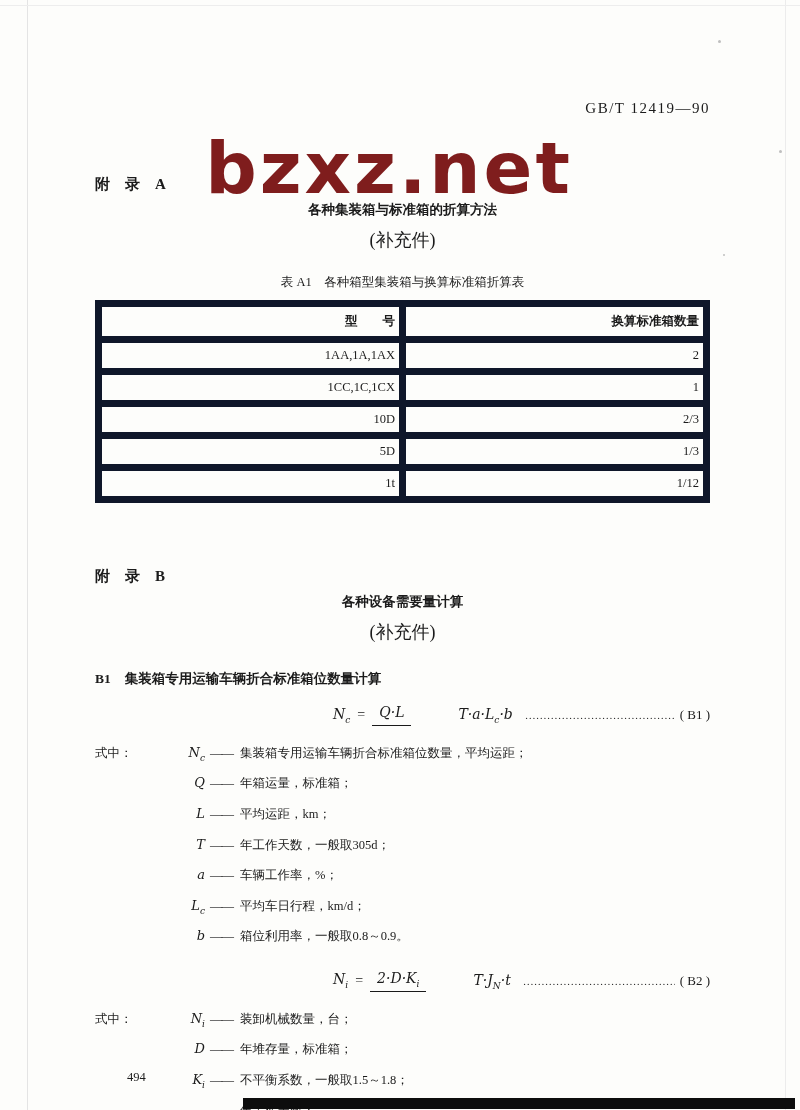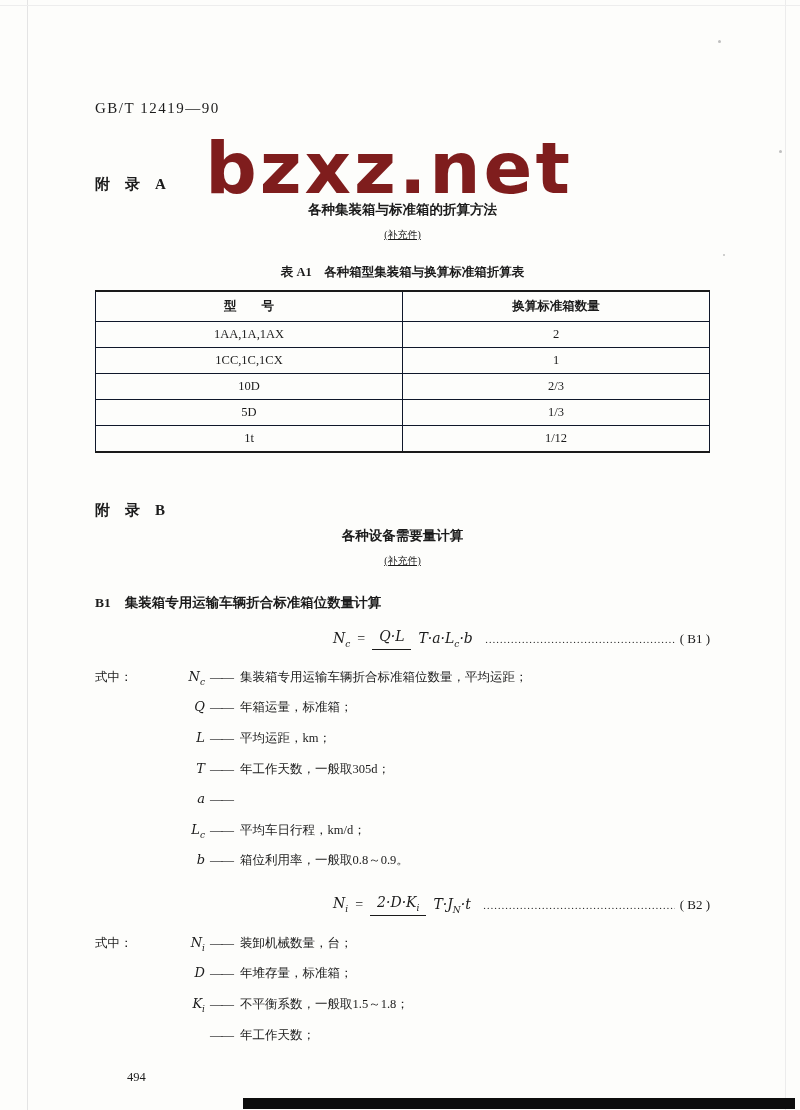--- a/index.html
+++ b/index.html
@@ -19,44 +19,44 @@
   .bottom-bar{position:absolute;left:243px;right:5px;bottom:1px;height:11px;background:#0d0d0d;z-index:3;}
 
   .watermark{
     position:absolute;top:126px;left:50%;transform:translateX(-53%);
     font-family:"DejaVu Sans","Liberation Sans",sans-serif;
     font-weight:bold;font-size:72px;letter-spacing:3px;color:#7f1d1d;
     z-index:0;white-space:nowrap;
   }
   .content{position:relative;z-index:1;padding:100px 90px 0 95px;}
 
-  .header-code{text-align:left;font-size:15px;letter-spacing:1.5px;margin-bottom:58px;}
+  .header-code{text-align:right;font-size:15px;letter-spacing:1.5px;margin-bottom:58px;}
 
   .apx-title{text-align:left;font-weight:bold;font-size:15px;margin:0 0 7px;}
   .apx-sub{text-align:center;font-weight:bold;font-size:13.5px;margin:0 0 9px;}
-  .apx-note{text-align:center;font-size:10px;margin:0 0 22px;text-decoration:underline;}
-
-  .tbl-caption{text-align:center;font-weight:bold;font-size:12.5px;margin:4px 0 9px;}
+  .apx-note{text-align:center;font-size:18px;margin:0 0 22px;}
+
+  .tbl-caption{text-align:center;font-weight:normal;font-size:12.5px;margin:4px 0 9px;}
   table.a1{width:100%;border-collapse:collapse;font-size:12.5px;
     border-top:2px solid #1a1a1a;border-bottom:2px solid #1a1a1a;}
-  table.a1 th,table.a1 td{border:1px solid #0f172a;text-align:center;padding:5px 4px;}
+  table.a1 th,table.a1 td{border:7px solid #0f172a;text-align:right;padding:5px 4px;}
   table.a1 th{font-weight:bold;padding:6px 4px;}
 
-  .apx-b{margin-top:48px;}
+  .apx-b{margin-top:64px;}
 
   .bhead{font-weight:bold;font-size:13.5px;margin:26px 0 10px;}
   .bhead .bnum{margin-right:14px;}
 
   .formula-row{display:flex;align-items:center;margin:16px 0 14px;font-size:14px;}
   .fspacer{width:238px;flex:none;}
   .math{font-style:italic;font-family:"DejaVu Serif","Liberation Serif",serif;}
   .eq{margin:0 7px;font-style:normal;}
   .frac{display:inline-flex;flex-direction:row;text-align:left;}
   .frac .num{padding:0 7px 2px;border-bottom:1.2px solid #1a1a1a;}
-  .frac .den{padding:2px 7px 0;}
+  .frac .den{padding:2px 7px 0;margin-left:40px;}
   sub{font-size:9px;font-style:italic;}
   .dots{flex:1;overflow:hidden;white-space:nowrap;font-size:11px;margin:0 5px;color:#242424;}
   .eqlabel{white-space:nowrap;font-size:13px;}
 
   .def-row{display:flex;align-items:baseline;line-height:26px;font-size:12.5px;}
   .def-prefix{width:52px;flex:none;}
   .def-sym{width:58px;flex:none;text-align:right;font-style:italic;
     font-family:"DejaVu Serif","Liberation Serif",serif;font-size:13px;}
   .def-sym sub{font-style:italic;}
   .def-dash{flex:none;padding:0 7px 0 5px;letter-spacing:-1px;font-style:normal;}
@@ -158,20 +158,21 @@
     <div class="def-row">
       <span class="def-prefix"></span>
       <span class="def-sym"><span>T</span><sub></sub></span>
       <span class="def-dash">——</span>
       <span class="def-desc">年工作天数，一般取305d；</span>
     </div>
     <div class="def-row">
       <span class="def-prefix"></span>
       <span class="def-sym"><span>a</span><sub></sub></span>
       <span class="def-dash">——</span>
+      <span class="def-desc">车辆工作率，%；</span>
     </div>
     <div class="def-row">
       <span class="def-prefix"></span>
       <span class="def-sym"><span>L</span><sub>c</sub></span>
       <span class="def-dash">——</span>
       <span class="def-desc">平均车日行程，km/d；</span>
     </div>
     <div class="def-row">
       <span class="def-prefix"></span>
       <span class="def-sym"><span>b</span><sub></sub></span>

